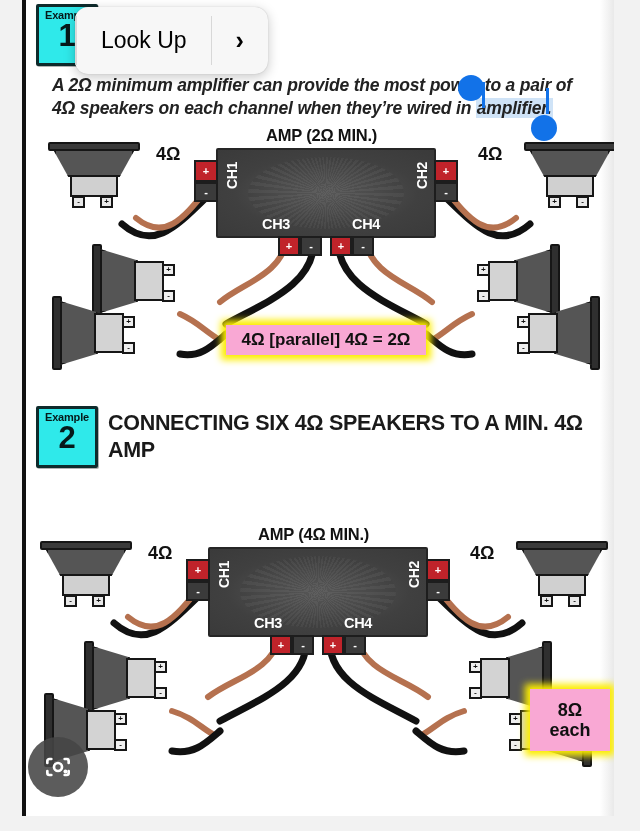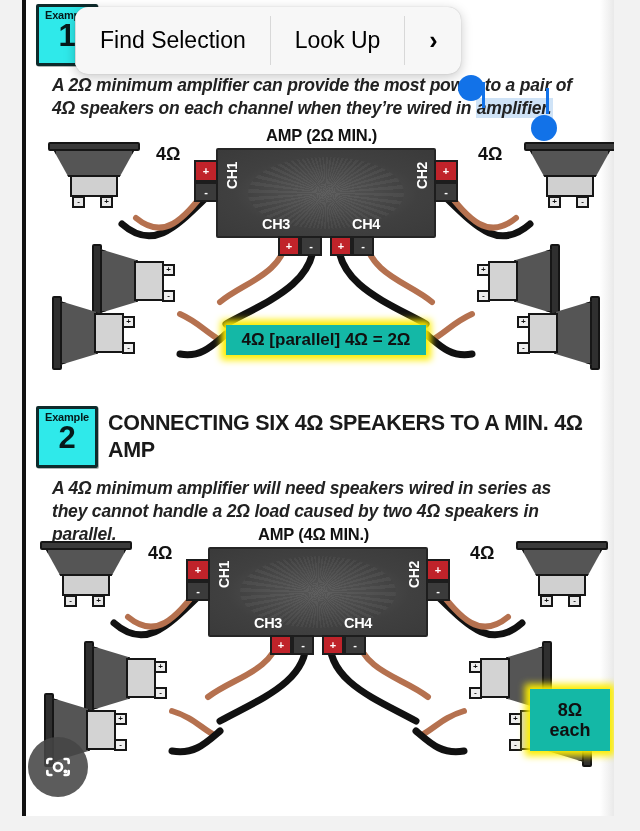--- a/index.html
+++ b/index.html
@@ -209,21 +209,21 @@
     font-weight: bold;
     color: #111;
   }
 
   
   .wires { position: absolute; left: 0; top: 0; overflow: visible; }
 
   
   .callout {
     position: absolute;
-    background: #14b8a6;
+    background: #f9a8d4;
     color: #101010;
     font-weight: bold;
     display: flex; align-items: center; justify-content: center;
     text-align: center;
     line-height: 20px;
     box-shadow: 0 0 7px 5px #fced00;
   }
 
   
   .ctx-menu {
@@ -404,21 +404,20 @@
       <div class="callout" style="left:196px; top:199px; width:200px; height:30px; font-size:17px;">4Ω [parallel] 4Ω = 2Ω</div>
     </div>
 
     <div class="ex-badge" style="left:14px; top:406px;">
       <span class="ex-word">Example</span>
       <span class="ex-num">2</span>
     </div>
 
     <div class="sec-head" style="left:86px; top:410px; width:500px;">CONNECTING SIX 4Ω SPEAKERS TO A MIN. 4Ω AMP</div>
 
-    <div class="body-text" style="left:30px; top:477px; width:530px;">A 4Ω minimum amplifier will need speakers wired in series as they cannot handle a 2Ω load caused by two 4Ω speakers in parallel.</div>
 
     <div class="diagram" style="left:0; top:525px; width:592px; height:270px;">
 
       <div class="amp-title" style="left:236px; top:0;">AMP (4Ω MIN.)</div>
 
       <svg class="wires" width="592" height="270">
         <g fill="none" stroke-linecap="round">
           <path d="M92,98 C126,128 150,96 186,62" stroke="#111" stroke-width="7"></path>
           <path d="M106,92 C140,120 160,82 190,48" stroke="#b5714f" stroke-width="6"></path>
           <path d="M500,98 C466,128 442,96 406,62" stroke="#111" stroke-width="7"></path>
@@ -508,23 +507,20 @@
 
       <div class="callout" style="left:508px; top:164px; width:80px; height:62px; font-size:18px; flex-direction:column;">
         <span>8Ω</span>
         <span>each</span>
       </div>
     </div>
   </div>
 
   <div class="ctx-menu">
     <div class="ctx-sep"></div>
-    <div class="ctx-item">
-      <span>Find Selection</span>
-    </div>
     <div class="ctx-sep"></div>
     <div class="ctx-item">
       <span>Look Up</span>
     </div>
     <div class="ctx-sep"></div>
     <div class="ctx-chevron">›</div>
   </div>
 
   <div class="sel-caret" style="left:482px; top:82px; height:26px;"></div>
   <div class="sel-handle" style="left:458px; top:75px;"></div>

